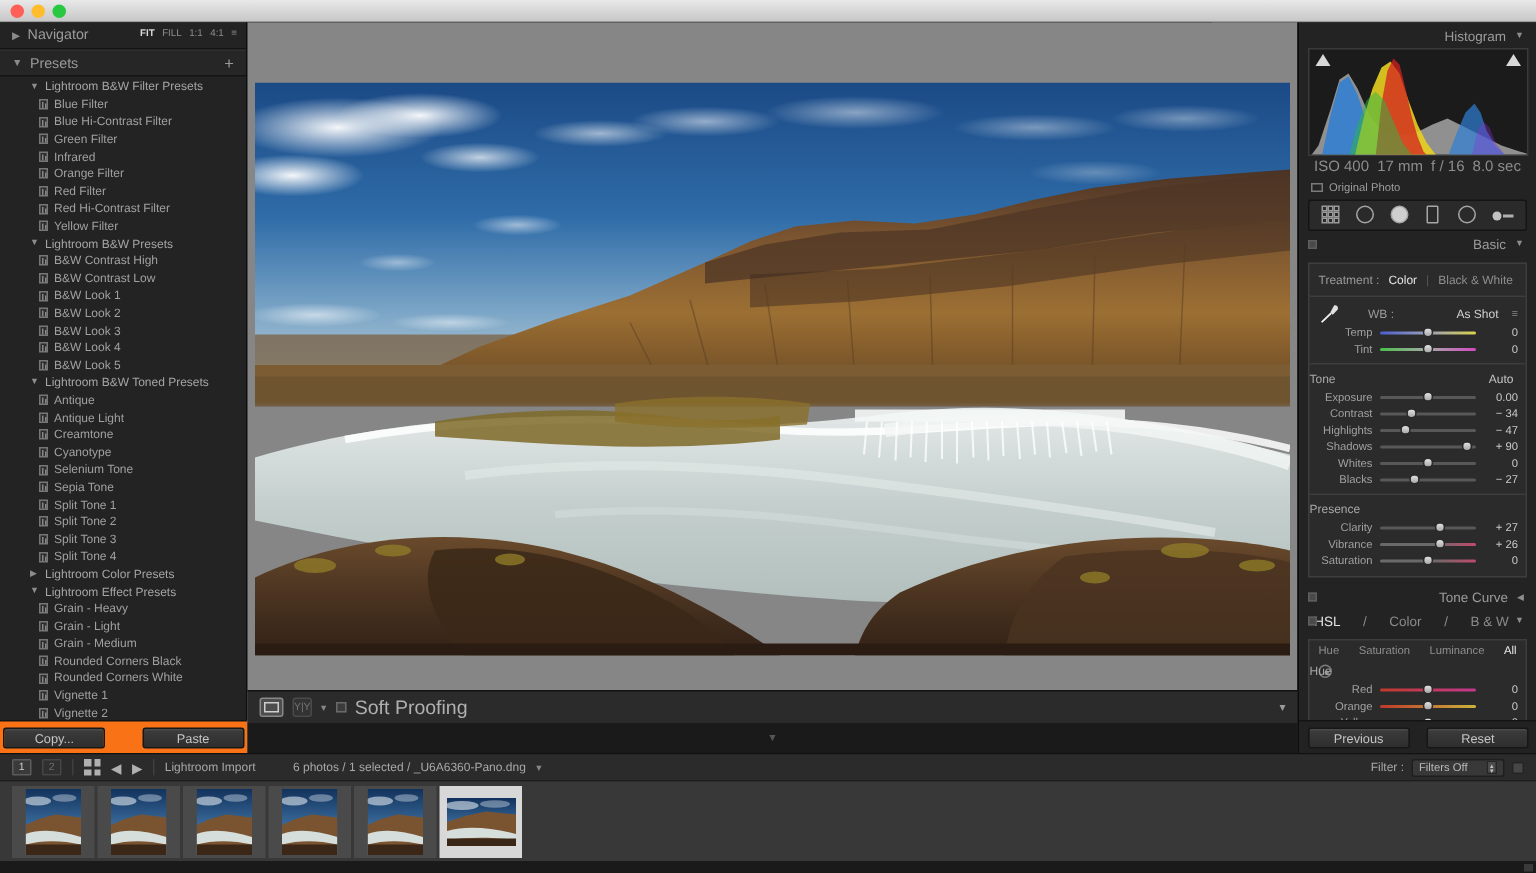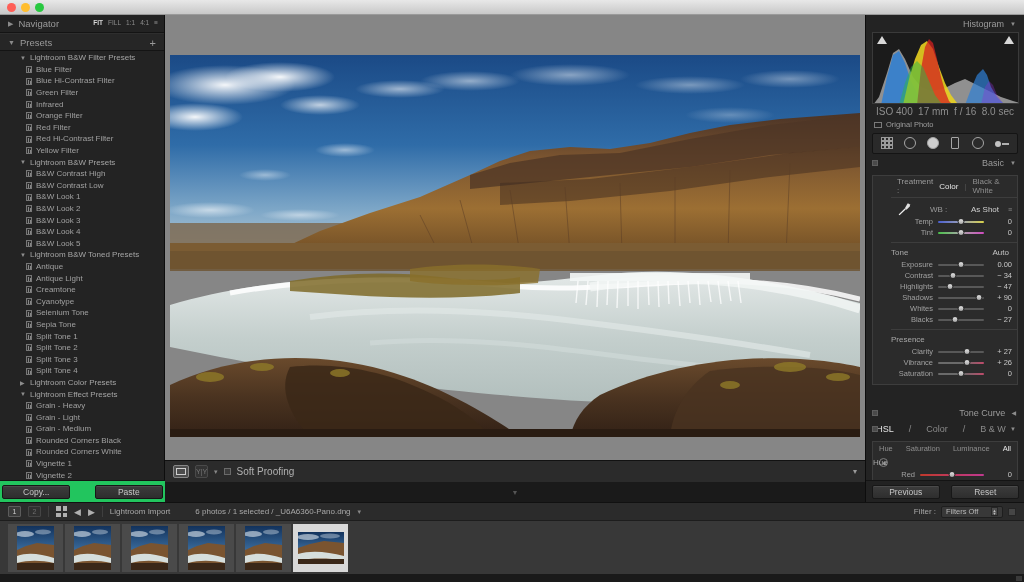--- a/index.html
+++ b/index.html
@@ -48,39 +48,39 @@
   .grp{ display:flex; align-items:center; height:11.6px; padding-left:20px; color:#a5a5a5; font-size:8px;}
   .grp .tri{ margin-right:5px; font-size:6px; color:#8d8d8d; width:5px;}
   .pitem{ display:flex; align-items:center; height:11.6px; padding-left:36px; color:#a0a0a0; font-size:8px; position:relative;}
   .pitem .pico{
     position:absolute; left:26px; top:2.5px; width:6px;height:7px;
     border:1px solid #777; background:#2d2d2d;
   }
   .pitem .pico:before{content:"";position:absolute;left:1px;top:1px;width:1px;height:4px;background:#888;}
   .pitem .pico:after{content:"";position:absolute;left:3px;top:2px;width:1px;height:3px;background:#888;}
 
-  .cp-bar{ position:absolute; left:0; bottom:0; width:165px; height:22px; background:#22c55e; border-top:1px solid #141414; display:flex; align-items:center; justify-content:space-around;gap:20px;}
+  .cp-bar{ position:absolute; left:0; bottom:0; width:165px; height:22px; background:#f97316; border-top:1px solid #141414; display:flex; align-items:center; justify-content:space-around;gap:20px;}
   .btn{
     background:linear-gradient(#3c3c3c,#2e2e2e); border:1px solid #171717;
     border-radius:2px; color:#c6c6c6; font-size:8.5px; height:14px;
     display:flex;align-items:center;justify-content:center; width:68px;
     box-shadow:inset 0 1px 0 #4a4a4a;
   }
 
   
   .center{ position:absolute; left:165px; top:0; width:700px; height:487px; background:#868686;}
   .photo-wrap{ position:absolute; left:5px; top:40px; width:690px; height:382px; }
   .phbar{ position:absolute; left:0; bottom:20px; width:700px; height:22px; background:#2b2b2b; border-top:1px solid #121212; display:flex; align-items:center; padding:0 8px; gap:6px;}
   .vbtn{ width:16px;height:13px; border:1px solid #555; background:#3a3a3a; border-radius:2px; position:relative;}
   .vbtn.on{ background:#4d4d4d; border-color:#888;}
   .vbtn:after{content:"";position:absolute;left:2px;top:2px;right:2px;bottom:2px;border:1px solid #cfcfcf;}
   .vbtn2{ width:13px;height:13px;border:1px solid #4a4a4a;background:#333;border-radius:2px;color:#777;font-size:7px;display:flex;align-items:center;justify-content:center;}
   .caret{color:#888;font-size:7px;}
   .sp-chk{width:7px;height:7px;border:1px solid #6a6a6a;background:#3b3b3b;}
-  .sp-label{color:#b0b0b0;font-size:10px;}
+  .sp-label{color:#b0b0b0;font-size:13px;}
   .filmbar-caret{ position:absolute; right:8px; color:#9a9a9a; font-size:8px;}
   .bottom-tri{ position:absolute; left:0; bottom:0; width:700px; height:20px; background:#1a1a1a; display:flex; align-items:center; justify-content:center; color:#555; font-size:7px;}
 
   
   .rightpanel{ position:absolute; left:865px; top:0; width:159px; height:487px; background:#232323; border-left:1px solid #0d0d0d;}
   .rp-hdr{ height:17px; display:flex; align-items:center; justify-content:flex-end; padding-right:8px; color:#9b9b9b; font-size:9px; background:#232323;}
   .rp-hdr .tri{margin-left:6px;font-size:6px;color:#8d8d8d;}
   .rp-hdr .lbullet{position:absolute;left:6px;width:6px;height:6px;background:#4a4a4a;border:1px solid #5e5e5e;}
 
   .histo{ margin:0 6px; width:147px; height:72px; background:#1b1b1b; border:1px solid #3a3a3a; position:relative; overflow:hidden;}
@@ -94,21 +94,21 @@
   .circ{ border:1.3px solid #a6a6a6; border-radius:50%; width:12px;height:12px;}
   .circ-fill{ border:1.3px solid #a6a6a6;border-radius:50%;width:12px;height:12px;background:#cfcfcf;}
   .rect-t{ width:8px;height:12px;border:1.3px solid #a6a6a6;border-radius:1px;margin:0 2px;}
   .grid-t{ width:12px;height:12px; display:grid; grid-template-columns:repeat(3,1fr); grid-template-rows:repeat(3,1fr);}
   .grid-t i{border:.5px solid #9a9a9a;}
   .brush-t{display:flex;align-items:center;gap:1px;}
   .brush-t .bc{width:6px;height:6px;border-radius:50%;background:#c2c2c2;}
   .brush-t .bl{width:7px;height:2px;background:#b0b0b0;}
 
   .sect{ margin:4px 6px 0 6px; background:#2b2b2b; border:1px solid #3d3d3d;}
-  .sect-inner{padding:3px 0 5px 0;margin-left:18px;}
+  .sect-inner{padding:3px 0 5px 0;}
   .treat-row{ display:flex; align-items:center; height:14px; padding:0 6px; gap:6px; font-size:8px;}
   .treat-lbl{color:#9a9a9a;}
   .treat-opt{color:#8e8e8e;}
   .treat-opt.sel{color:#e4e4e4;}
   .divider-v{color:#555;}
   .hr{ height:1px; background:#3d3d3d; margin:4px 0;}
   .wb-row{ display:flex; align-items:center; height:14px; padding:0 6px; font-size:8px; gap:5px; position:relative;}
   .eyedrop{ width:14px;height:14px; position:relative;}
   .eyedrop svg{position:absolute;left:0;top:0;}
   .wb-lbl{color:#9a9a9a; margin-left:14px;}
@@ -671,21 +671,21 @@
                 <span class="strack">
                   <span class="sline grad-sat"></span>
                   <span class="knob" style="left: 50%;"></span>
                 </span>
                 <span class="sval">0</span>
               </div>
             </div>
         </div>
       </div>
 
-      <div class="rp-hdr" style="position:relative;margin-top:19px;">
+      <div class="rp-hdr" style="position:relative;margin-top:4px;">
         <span class="lbullet"></span>
         <span>Tone Curve</span>
         <span class="tri">◀</span>
       </div>
 
       <div class="rp-hdr hsl-hdrline" style="position:relative;justify-content:center;">
         <span class="lbullet"></span>
         <span class="act">HSL</span>
         <span class="ina">/</span>
         <span class="ina">Color</span>

